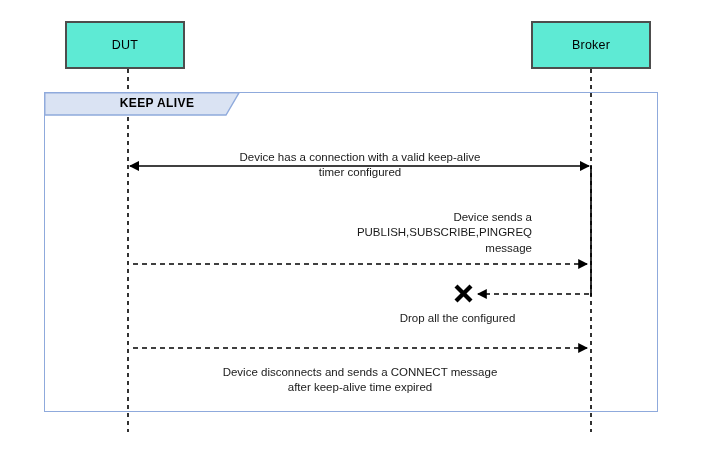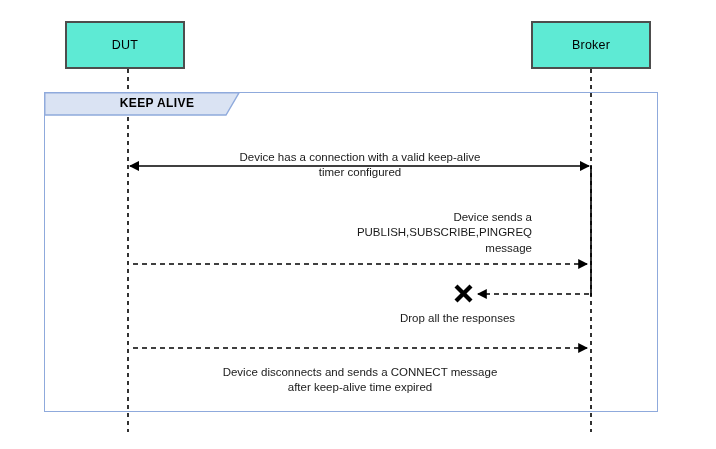--- a/index.html
+++ b/index.html
@@ -152,16 +152,16 @@
   <span>KEEP ALIVE</span>
 </div>
 
 <div class="msg-text" style="left:188px; top:138px; width:344px;margin-top:12px;">Device has a connection with a valid keep-alive
 timer configured</div>
 
 <div class="msg-text" style="left:188px; top:210px; width:344px;text-align:right;">Device sends a
 PUBLISH,SUBSCRIBE,PINGREQ
 message</div>
 
-<div id="label-drop" style="left:320px; top:311px; width:275px;">Drop all the responses</div>
+<div id="label-drop" style="left:320px; top:311px; width:275px;">Drop all the configured</div>
 
 <div class="msg-text" style="left:150px; top:365px; width:420px;">Device disconnects and sends a CONNECT message
 after keep-alive time expired</div>
 
 </body></html>

